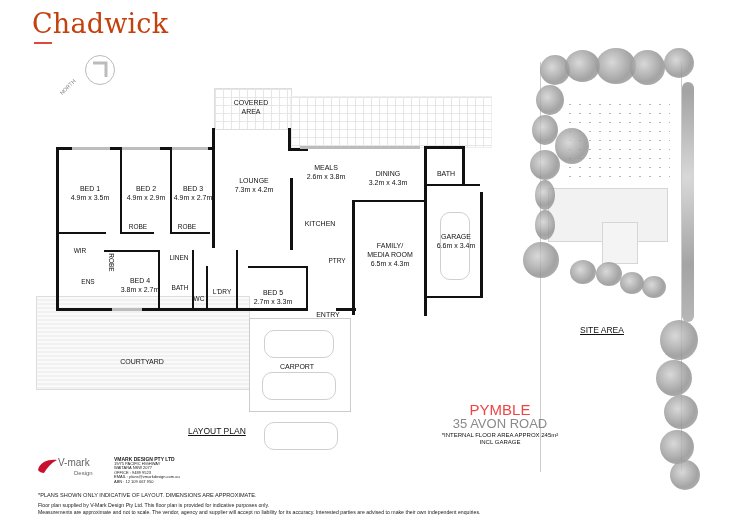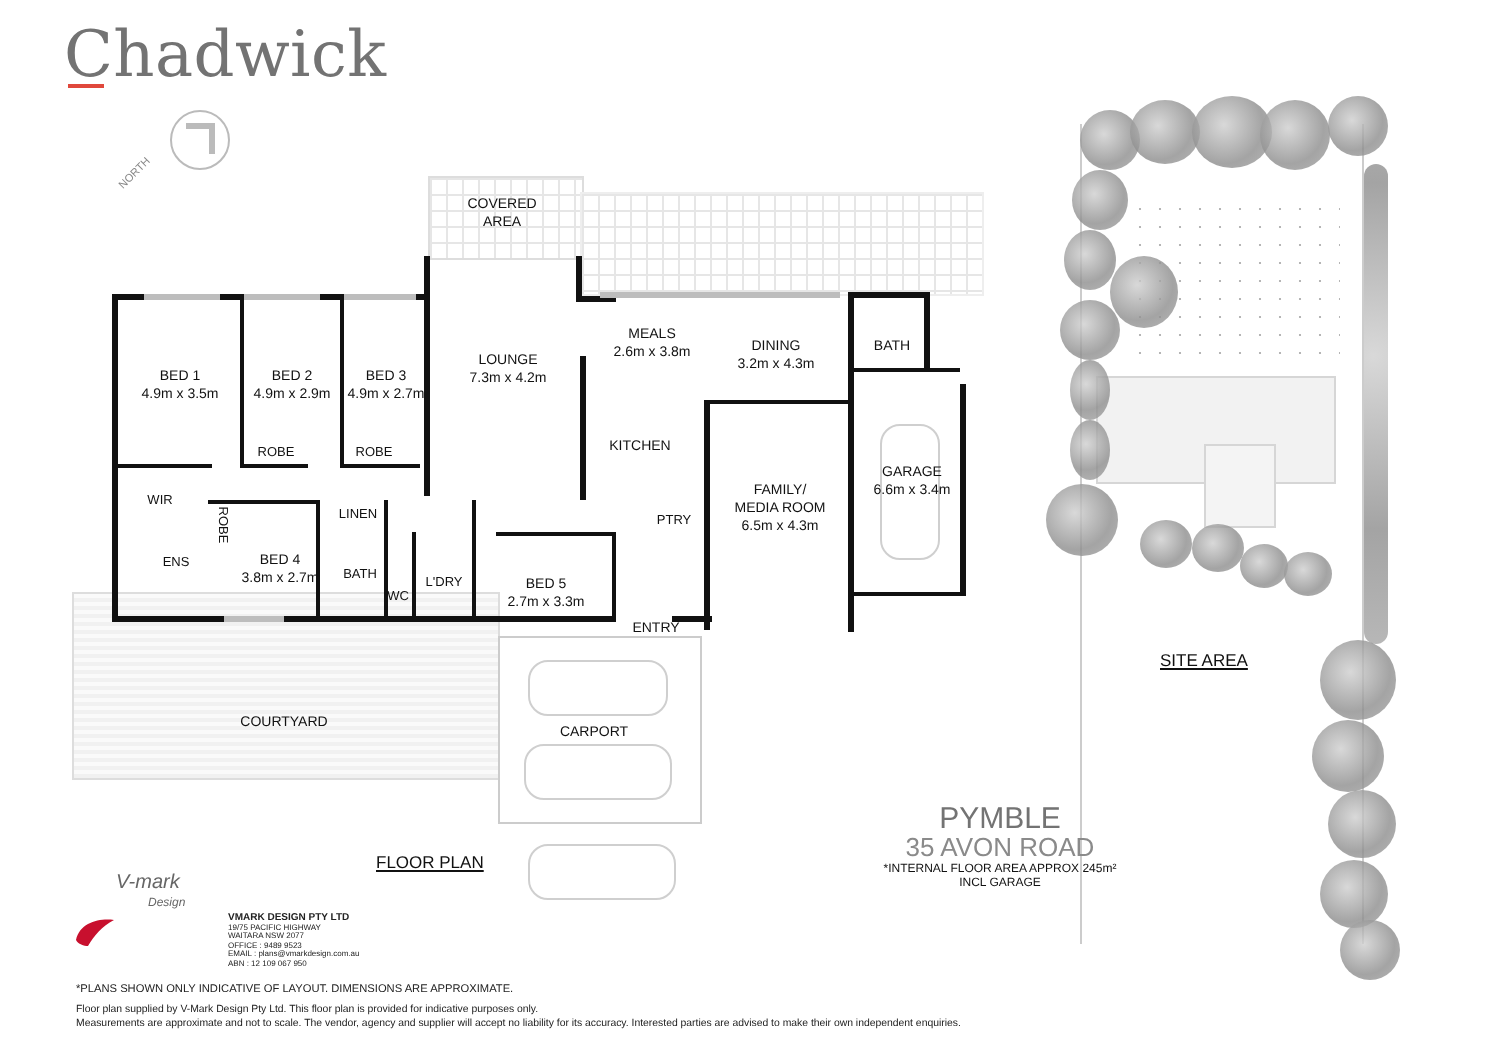--- a/index.html
+++ b/index.html
@@ -1,28 +1,28 @@
 <!DOCTYPE html>
 <html><head>
 <meta charset="utf-8">
 <style>
   html, body { margin:0; padding:0; background:#ffffff; }
   body { width:750px; height:530px; position:relative; overflow:hidden; font-family:"Liberation Sans", sans-serif; color:#111; }
   .abs { position:absolute; }
-  .brand { left:32px; top:8px; font-family:"DejaVu Serif", serif; font-size:32px; color:#737373; letter-spacing:0.2px; }
+  .brand { left:32px; top:8px; font-family:"DejaVu Serif", serif; font-size:27px; color:#c2410c; letter-spacing:0.2px; }
   .brand-underline { left:34px; top:42px; width:18px; height:2px; background:#e0483c; }
   .room-label { position:absolute; font-size:7px; text-align:center; line-height:9px; color:#111; white-space:nowrap; transform:translateX(-50%); }
   .room-small { font-size:6.5px; }
   .wall { position:absolute; background:#111; }
   .thin { position:absolute; background:#bdbdbd; }
   .hatch { position:absolute; background:repeating-linear-gradient(0deg,#f1f1f1 0 2px,#fafafa 2px 4px); border:1px solid #ddd; }
   .grid { position:absolute; background-image:linear-gradient(#e6e6e6 1px,transparent 1px),linear-gradient(90deg,#e6e6e6 1px,transparent 1px); background-size:8px 8px; border:1px solid #ddd; }
   .plan-title { font-size:8.5px; text-decoration:underline; }
   .car { position:absolute; border:1px solid #cfcfcf; border-radius:10px; }
-  .pymble { font-size:15px; color:#737373; text-align:center; }
+  .pymble { font-size:15px; color:#ef4444; text-align:center; }
   .avon { font-size:13px; color:#8a8a8a; text-align:center; }
   .note { font-size:6px; color:#111; text-align:center; line-height:7px; }
   .disclaimer { font-size:5.2px; color:#222; line-height:7px; white-space:nowrap; }
   .tree { position:absolute; border-radius:50%; background:radial-gradient(circle at 40% 40%, #cfcfcf, #8d8d8d 60%, #a5a5a5); opacity:0.8; }
   .lawn { position:absolute; background-image:radial-gradient(#b5b5b5 0.7px, transparent 0.8px); background-size:10px 9px; }
 </style>
 </head>
 <body>
 
 <div class="abs brand">Chadwick</div>
@@ -103,21 +103,21 @@
 <div class="room-label room-small" style="left:88px;top:277px;"><span>ENS</span></div>
 <div class="room-label" style="left:140px;top:276px;"><span>BED 4</span><br><span>3.8m x 2.7m</span></div>
 <div class="room-label room-small" style="left:180px;top:283px;"><span>BATH</span></div>
 <div class="room-label room-small" style="left:199px;top:294px;"><span>WC</span></div>
 <div class="room-label room-small" style="left:222px;top:287px;"><span>L'DRY</span></div>
 <div class="room-label" style="left:273px;top:288px;"><span>BED 5</span><br><span>2.7m x 3.3m</span></div>
 <div class="room-label" style="left:328px;top:310px;"><span>ENTRY</span></div>
 <div class="room-label" style="left:142px;top:357px;"><span>COURTYARD</span></div>
 <div class="room-label" style="left:297px;top:362px;"><span>CARPORT</span></div>
 
-<div class="abs plan-title" style="left:188px;top:426px;">FLOOR PLAN</div>
+<div class="abs plan-title" style="left:188px;top:426px;">LAYOUT PLAN</div>
 
 <div class="abs" style="left:540px;top:62px;width:140px;height:410px;border-left:1px solid #ccc;border-right:1px solid #ccc;"></div>
 <div class="lawn" style="left:565px;top:100px;width:105px;height:80px;"></div>
 <div class="abs" style="left:548px;top:188px;width:118px;height:52px;background:#f2f2f2;border:1px solid #d6d6d6;"></div>
 <div class="abs" style="left:602px;top:222px;width:34px;height:40px;background:#f4f4f4;border:1px solid #d6d6d6;"></div>
 <div class="tree" style="left:540px;top:55px;width:30px;height:30px;"></div>
 <div class="tree" style="left:565px;top:50px;width:35px;height:32px;"></div>
 <div class="tree" style="left:596px;top:48px;width:40px;height:36px;"></div>
 <div class="tree" style="left:630px;top:50px;width:35px;height:35px;"></div>
 <div class="tree" style="left:664px;top:48px;width:30px;height:30px;"></div>
@@ -142,21 +142,21 @@
 
 <div class="abs pymble" style="left:440px;top:401px;width:120px;">PYMBLE</div>
 <div class="abs avon" style="left:440px;top:416px;width:120px;">35 AVON ROAD</div>
 <div class="abs note" style="left:420px;top:432px;width:160px;"><span>*INTERNAL FLOOR AREA APPROX 245m²</span><br><span>INCL GARAGE</span></div>
 
 <div class="abs" style="left:36px;top:458px;width:22px;height:16px;">
   <svg width="22" height="16" viewBox="0 0 22 16">
       <path d="M2 12 C4 3,14 1,21 2 C15 5,11 10,8 15 C6 15,3 14,2 12 Z" fill="#c8102e"></path>
     </svg>
 </div>
-<div class="abs" style="left:58px;top:437px;font-size:10px;color:#666;line-height:9px;font-style:italic;">
+<div class="abs" style="left:58px;top:458px;font-size:10px;color:#666;line-height:9px;">
   <span>V-mark</span><br><span style="font-size:6px;padding-left:16px;">Design</span>
 </div>
 <div class="abs" style="left:114px;top:457px;font-size:4px;line-height:4.5px;color:#222;">
   <div style="font-size:5px;font-weight:bold;">VMARK DESIGN PTY LTD</div>
   <div>19/75 PACIFIC HIGHWAY</div>
   <div>WAITARA NSW 2077</div>
   <div>OFFICE : 9489 9523</div>
   <div>EMAIL : plans@vmarkdesign.com.au</div>
   <div>ABN : 12 109 067 950</div>
 </div>

